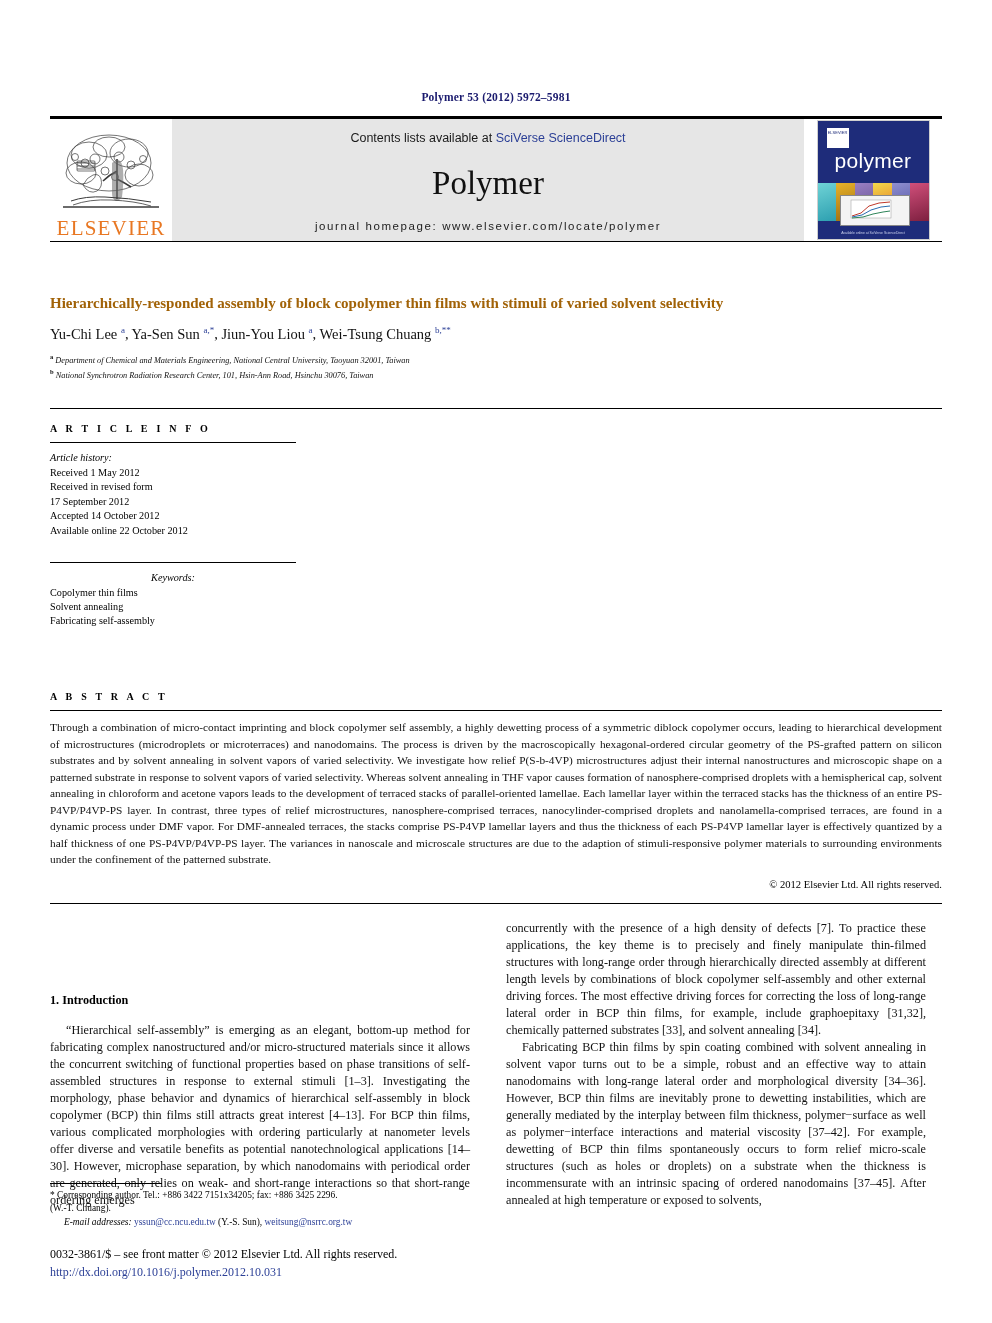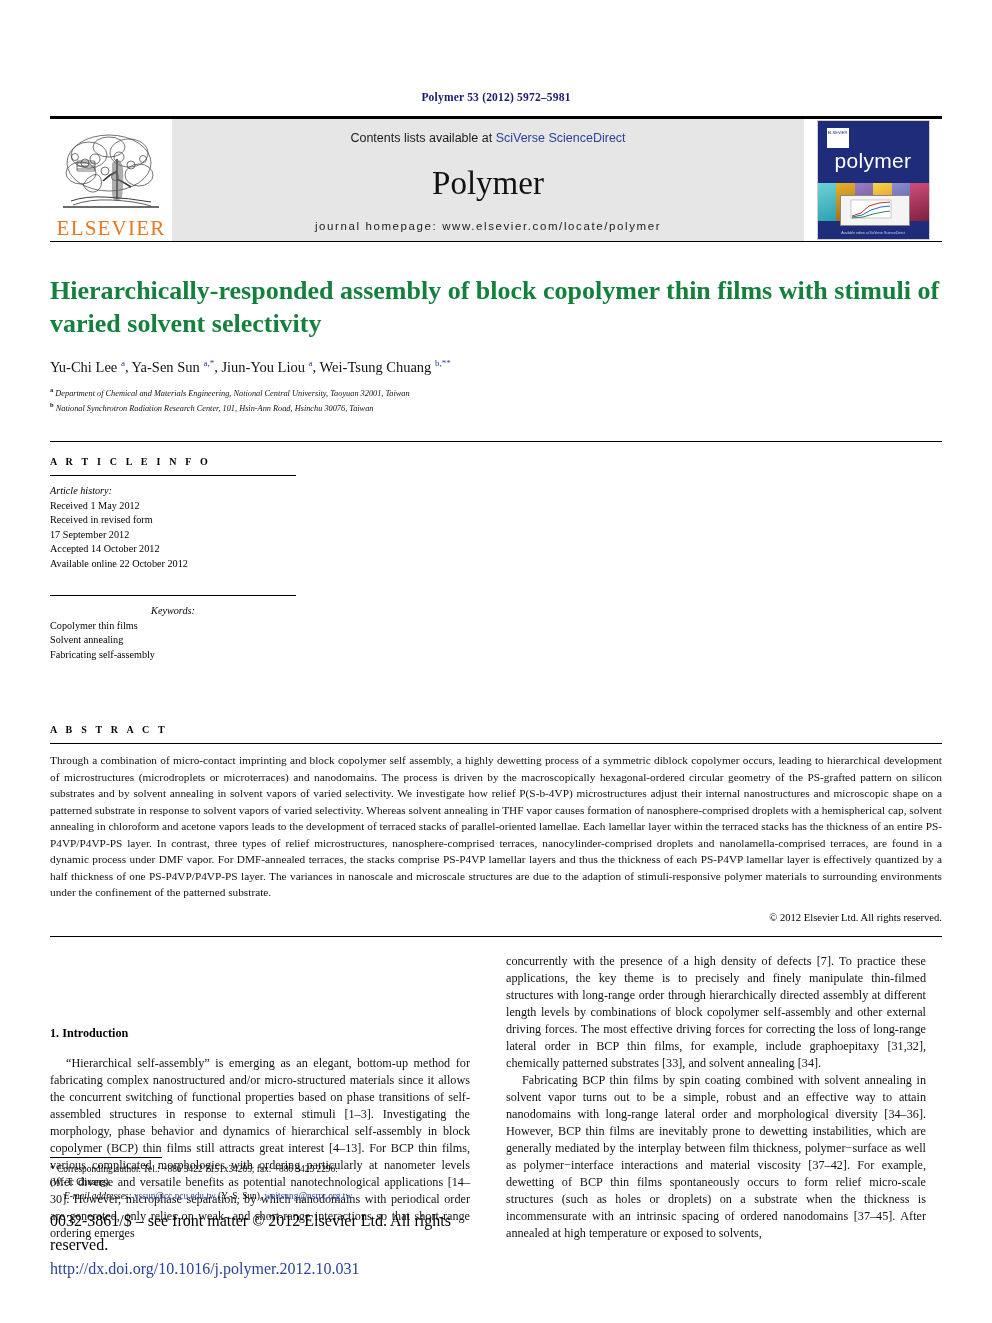--- a/index.html
+++ b/index.html
@@ -115,25 +115,25 @@
     background: #f2f2f2; border: 1px solid #888;
   }
   .cover-foot {
     position: absolute; bottom: 4px; left: 0; right: 0; text-align: center;
     font-family: "Liberation Sans", sans-serif; font-size: 3.4px; color: #cdd3ee;
   }
   .banner-rule { border-bottom: 1.5px solid #000; }
 
   
   .title {
-    margin-top: 33px;
-    font-family: "Liberation Serif", serif;
-    font-size: 26px;
+    margin-top: 52px;
+    font-family: "Liberation Serif", serif;
+    font-size: 15px;
     line-height: 1.26;
-    color: #15803d;
+    color: #a16207;
   }
   .authors {
     margin-top: 12px;
     font-family: "Liberation Serif", serif;
     font-size: 14.5px;
     color: #111;
   }
   .authors sup { color: #2b3f96; font-size: 9px; }
   .affil {
     margin-top: 9px;
@@ -212,22 +212,22 @@
     position: absolute;
     left: 50px;
     bottom: 42px;
     width: 420px;
   }
   .fn-rule { border-top: 1px solid #000; width: 112px; margin-bottom: 5px; }
   .fn { font-size: 9.4px; line-height: 1.42; }
   .fn .em { font-style: italic; }
   .fn a, .link { color: #2b3f96; text-decoration: none; }
   .imprint {
-    margin-top: 6px;
-    font-size: 16px;
+    margin-top: 16px;
+    font-size: 12px;
     line-height: 1.5;
   }
   .doi { color: #2b3f96; }
 </style>
 </head>
 <body>
 
 <div class="page">
 
   <div class="running-head">Polymer 53 (2012) 5972–5981</div>

